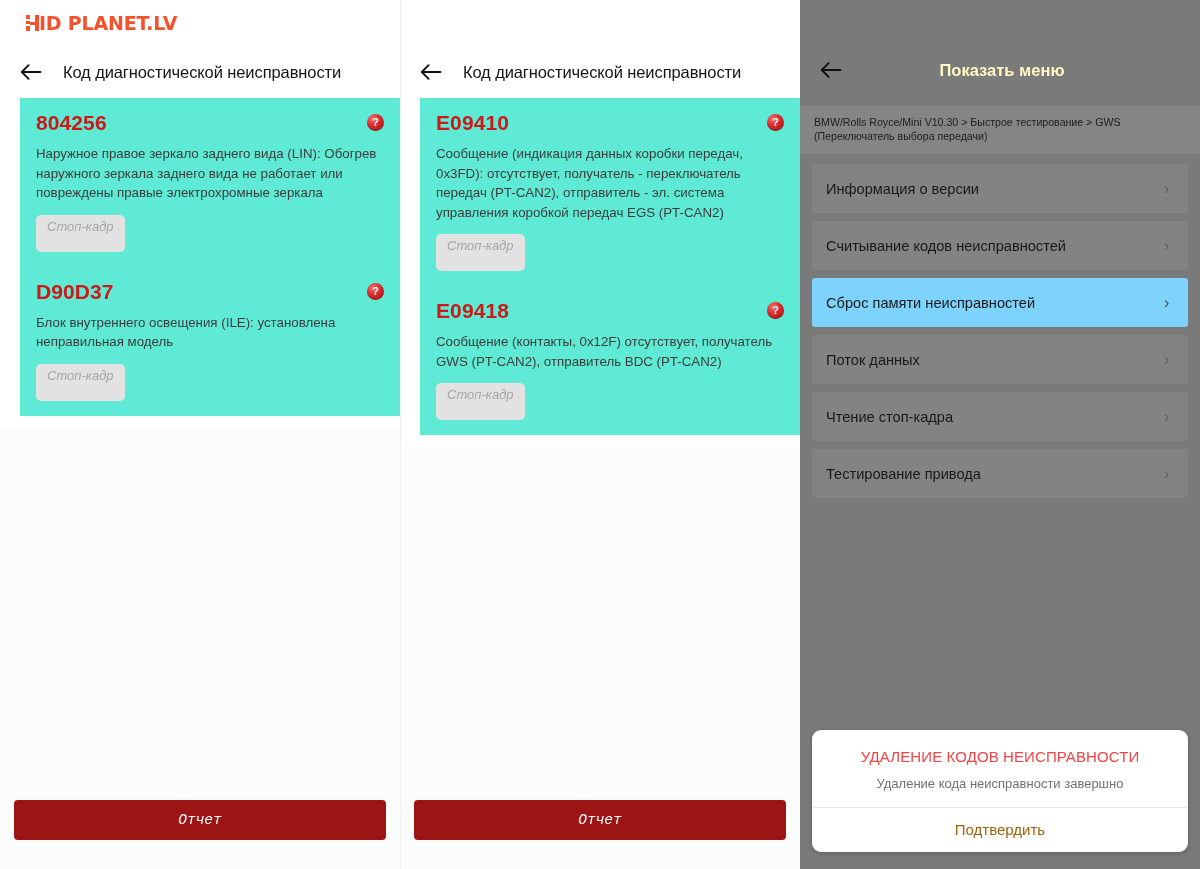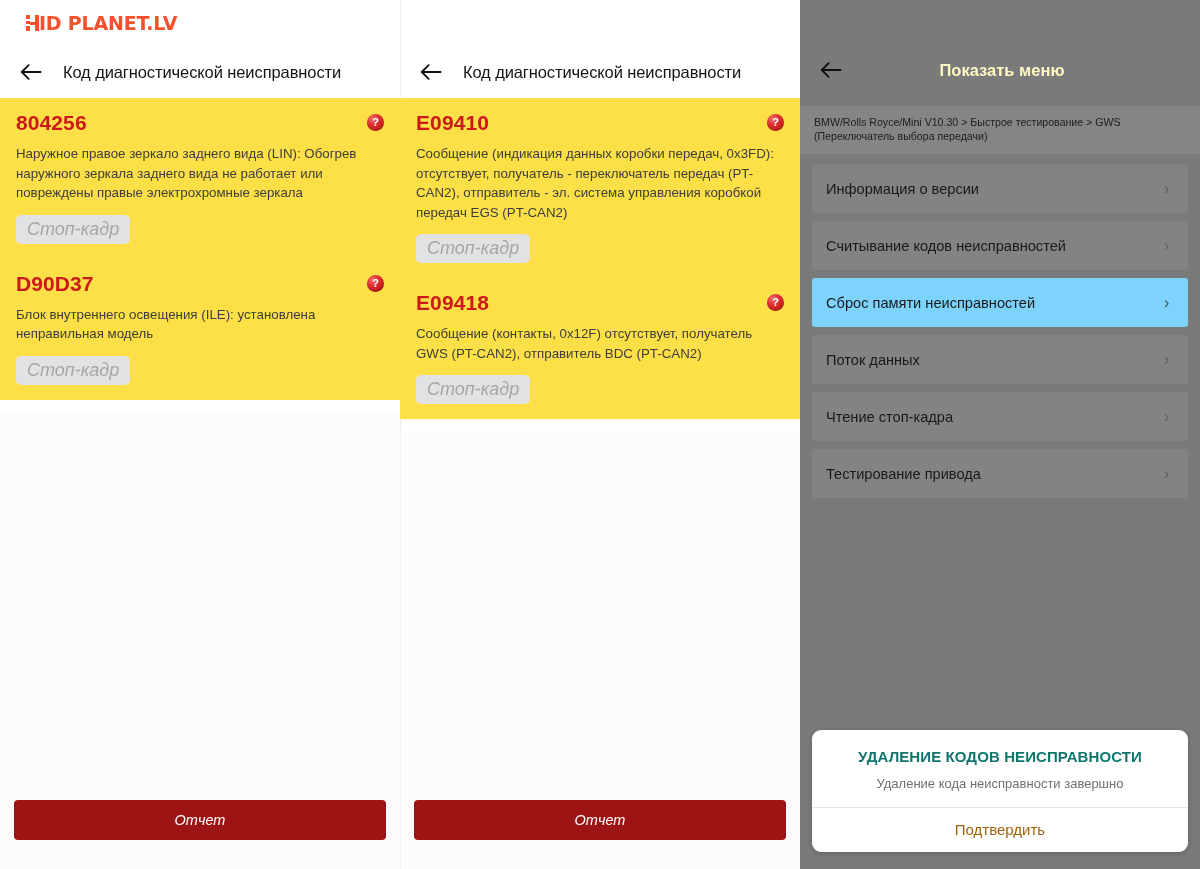--- a/index.html
+++ b/index.html
@@ -99,21 +99,22 @@
   }
 
   
   .card-area {
     background: #ffffff;
     padding: 0 0 12px 0;
   }
   .dtc-item {
     position: relative;
     padding: 13px 16px 15px 16px;
-    background: #fde047;
+    background: #5eead4;
+    margin-left: 20px;
   }
   .dtc-top {
     display: flex;
     align-items: flex-start;
     justify-content: space-between;
   }
   .dtc-code {
     font-size: 21px;
     font-weight: 700;
     color: #cc1919;
@@ -139,25 +140,25 @@
   .dtc-desc {
     margin-top: 9px;
     font-size: 13.3px;
     line-height: 19.5px;
     color: #3d3d3d;
     max-width: 365px;
   }
   .chip-freeze {
     display: inline-block;
     margin-top: 12px;
-    padding: 5px 11px 6px 11px;
+    padding: 5px 11px 19px 11px;
     background: #e2e2e2;
     border-radius: 5px;
     color: #a6a6a6;
-    font-size: 18px;
+    font-size: 13px;
     font-style: italic;
     line-height: 1;
     cursor: pointer;
   }
 
   
   .report-wrap {
     position: absolute;
     left: 0;
     right: 0;
@@ -170,21 +171,21 @@
     height: 40px;
     line-height: 40px;
     text-align: center;
     background: #9c1413;
     color: #ffffff;
     font-size: 14.5px;
     font-style: italic;
     border: none;
     border-radius: 4px;
     cursor: pointer;
-    font-family: Liberation Sans, sans-serif;
+    font-family: Liberation Mono, monospace;
   }
 
   
   .panel.dim {
     background: #7a7a7a;
   }
   .dim-header {
     height: 52px;
     margin-top: 44px;
     display: flex;
@@ -245,22 +246,22 @@
     border-radius: 9px;
     overflow: hidden;
     box-shadow: 0 1px 5px rgba(0,0,0,0.22);
   }
   .dialog-body {
     padding: 18px 14px 16px 14px;
     text-align: center;
   }
   .dialog-title {
     font-size: 15px;
-    font-weight: 700;
-    color: #0f766e;
+    font-weight: 400;
+    color: #ef4444;
     letter-spacing: 0.1px;
   }
   .dialog-msg {
     margin-top: 11px;
     font-size: 13px;
     color: #707070;
   }
   .dialog-sep {
     height: 1px;
     background: #e4e4e4;

